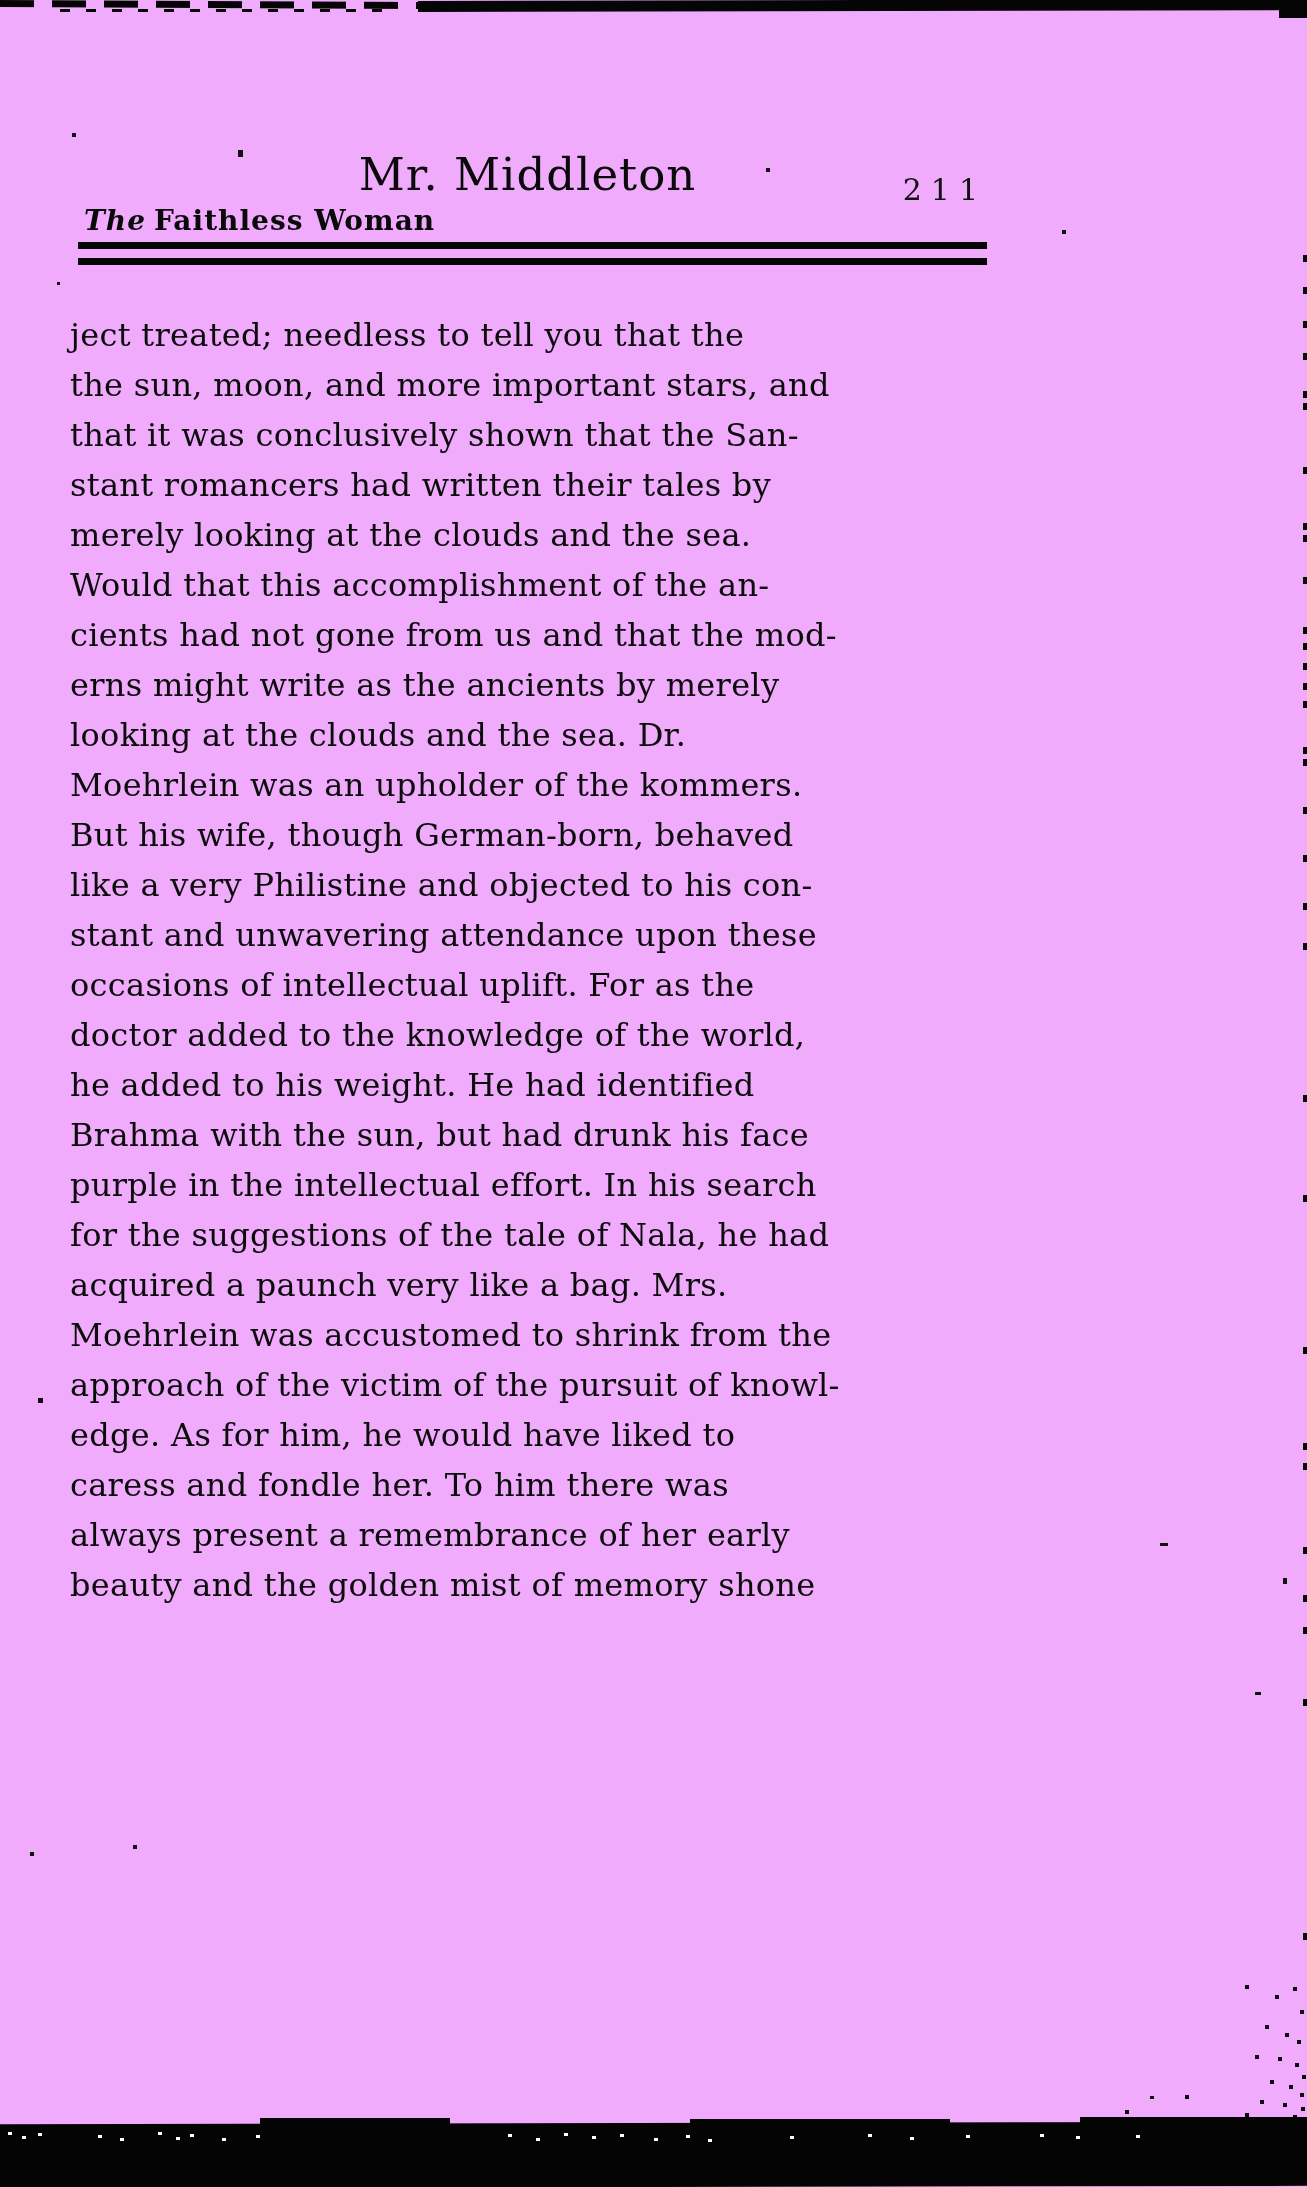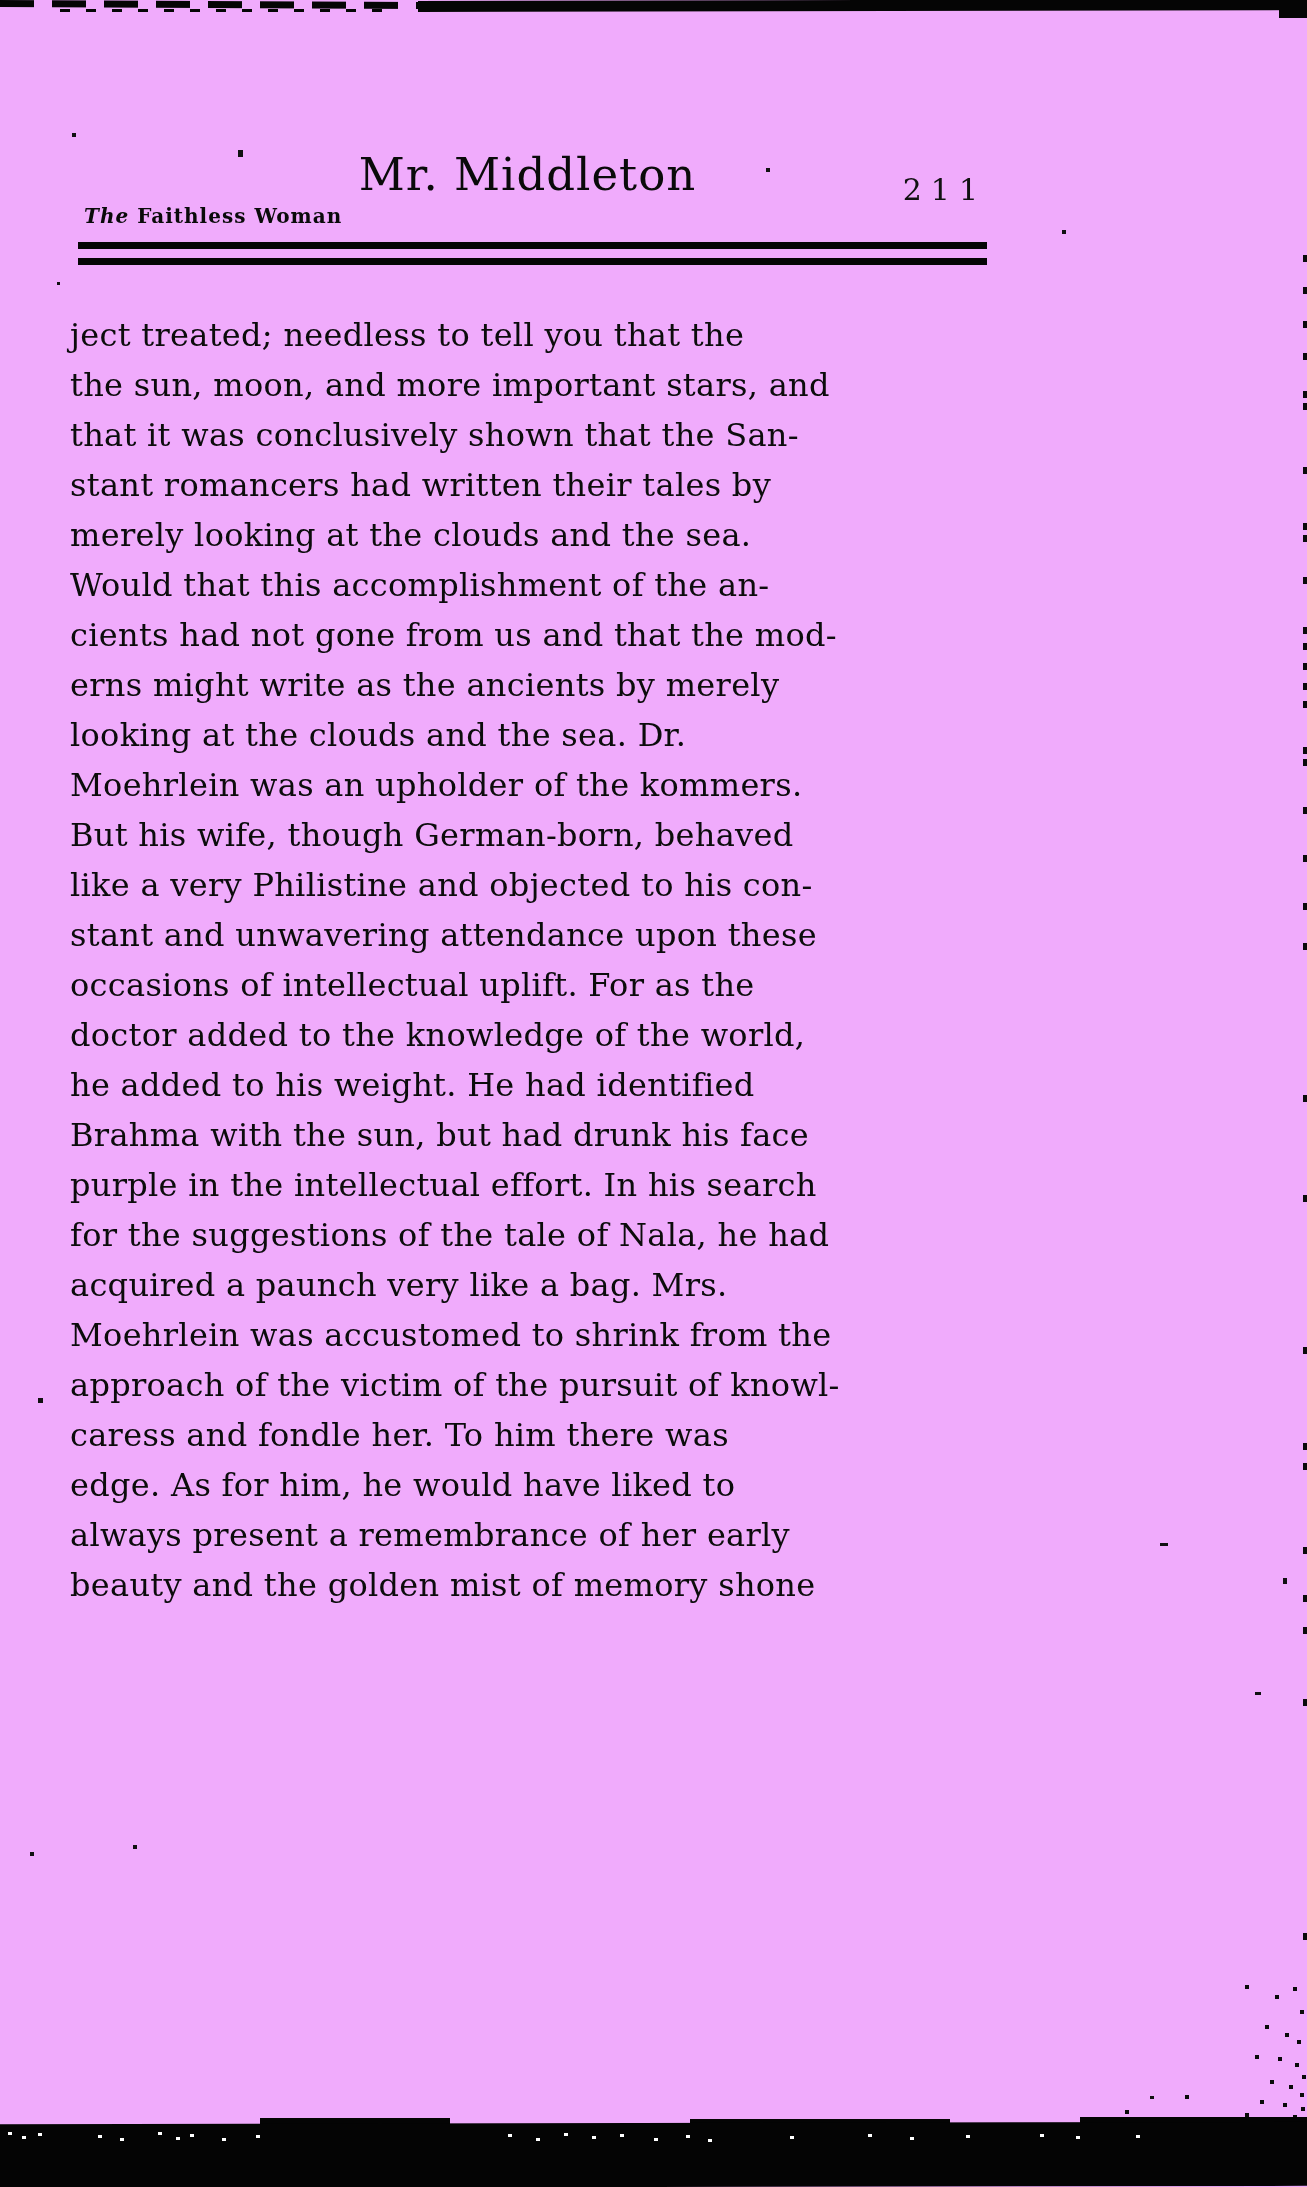--- a/index.html
+++ b/index.html
@@ -17,21 +17,21 @@
     text-align:center;font-size:45px;letter-spacing:1px;
     color:#0a0a0a;
   }
   .page-number{
     position:absolute;left:70px;top:172px;width:917px;
     text-align:right;font-size:30px;letter-spacing:9px;
     color:#111;
   }
   .running-head{
     position:absolute;left:84px;top:204px;
-    font-size:20px;font-weight:bold;color:#0a0a0a;letter-spacing:1px;
+    font-size:28px;font-weight:bold;color:#0a0a0a;letter-spacing:1px;
   }
   .running-head .rh-italic{font-style:italic;margin-right:8px;}
   .rule{position:absolute;left:78px;width:909px;background:#050505;}
   .rule-1{top:242px;height:7px;}
   .rule-2{top:258px;height:7px;}
   
   .body-text{
     position:absolute;left:70px;top:310px;width:915px;
   }
   .line{
@@ -113,22 +113,22 @@
     <div class="line">stant and unwavering attendance upon these</div>
     <div class="line">occasions of intellectual uplift.  For as the</div>
     <div class="line">doctor added to the knowledge of the world,</div>
     <div class="line">he added to his weight.  He had identified</div>
     <div class="line">Brahma with the sun, but had drunk his face</div>
     <div class="line">purple in the intellectual effort.  In his search</div>
     <div class="line">for the suggestions of the tale of Nala, he had</div>
     <div class="line">acquired a paunch very like a bag.  Mrs.</div>
     <div class="line">Moehrlein was accustomed to shrink from the</div>
     <div class="line">approach of the victim of the pursuit of knowl-</div>
+    <div class="line">edge.  As for him, he would have liked to</div>
     <div class="line">caress and fondle her.  To him there was</div>
-    <div class="line">edge.  As for him, he would have liked to</div>
     <div class="line">always present a remembrance of her early</div>
     <div class="line">beauty and the golden mist of memory shone</div>
   </div>
 
   <div class="speck" style="left:72px;top:133px;width:4px;height:4px;"></div>
   <div class="speck" style="left:238px;top:150px;width:5px;height:7px;"></div>
   <div class="speck" style="left:766px;top:168px;width:4px;height:4px;"></div>
   <div class="speck" style="left:1062px;top:230px;width:4px;height:4px;"></div>
   <div class="speck" style="left:57px;top:282px;width:3px;height:3px;"></div>
   <div class="speck" style="left:38px;top:1398px;width:5px;height:5px;"></div>

